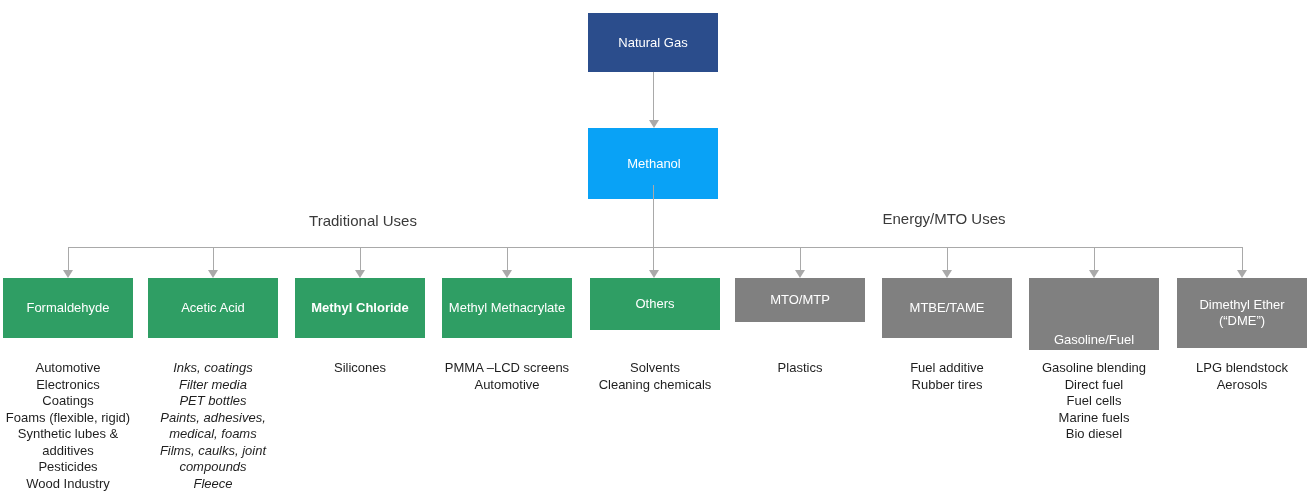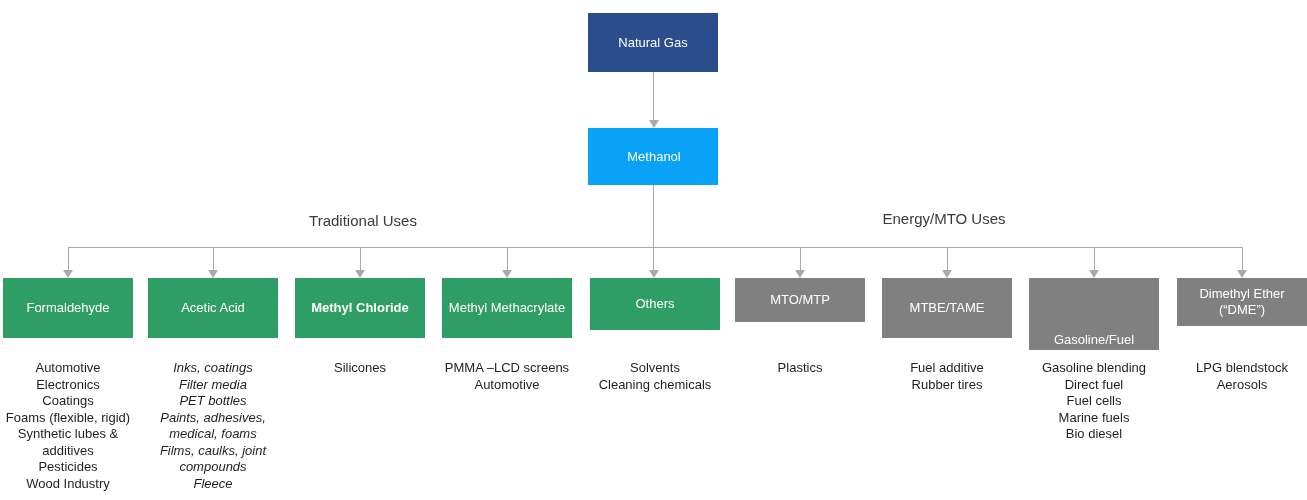--- a/index.html
+++ b/index.html
@@ -37,21 +37,21 @@
 
 <div class="canvas">
 
   <div class="box box-root" style="left:588px; top:13px; height:59px;">
     <span>Natural Gas</span>
   </div>
 
   <div class="vline" style="left:653px; top:72px; height:48px;"></div>
   <div class="arrowhead" style="left:649px; top:120px;"></div>
 
-  <div class="box box-intermediate" style="left:588px; top:128px; height:57px;padding-left:8px;">
+  <div class="box box-intermediate" style="left:588px; top:128px; height:71px;padding-left:8px;">
     <span>Methanol</span>
   </div>
 
   <div class="heading" style="left:253px; top:212px;">Traditional Uses</div>
   <div class="heading" style="left:834px; top:210px;">Energy/MTO Uses</div>
 
   <div class="vline" style="left:653px; top:185px; height:85px;"></div>
 
   <div class="hline" style="left:68px; top:247px; width:1174px;"></div>
 
@@ -90,21 +90,21 @@
     </div>
   <div class="box energy" style="left:735px;  top:278px; height:44px;">
     <span>MTO/MTP</span>
     </div>
   <div class="box energy" style="left:882px;  top:278px; height:60px;">
     <span>MTBE/TAME</span>
     </div>
   <div class="box energy" style="left:1029px; top:278px; height:72px;align-items:flex-end;">
     <span>Gasoline/Fuel</span>
     </div>
-  <div class="box energy" style="left:1177px; top:278px; height:48px;">
+  <div class="box energy" style="left:1177px; top:278px; height:70px;">
     <span>Dimethyl Ether (“DME”)</span>
     </div>
 
   <div class="uses" style="left:-8px;">
       <div>Automotive</div>
       <div>Electronics</div>
       <div>Coatings</div>
       <div>Foams (flexible, rigid)</div>
       <div>Synthetic lubes &amp; additives</div>
       <div>Pesticides</div>

